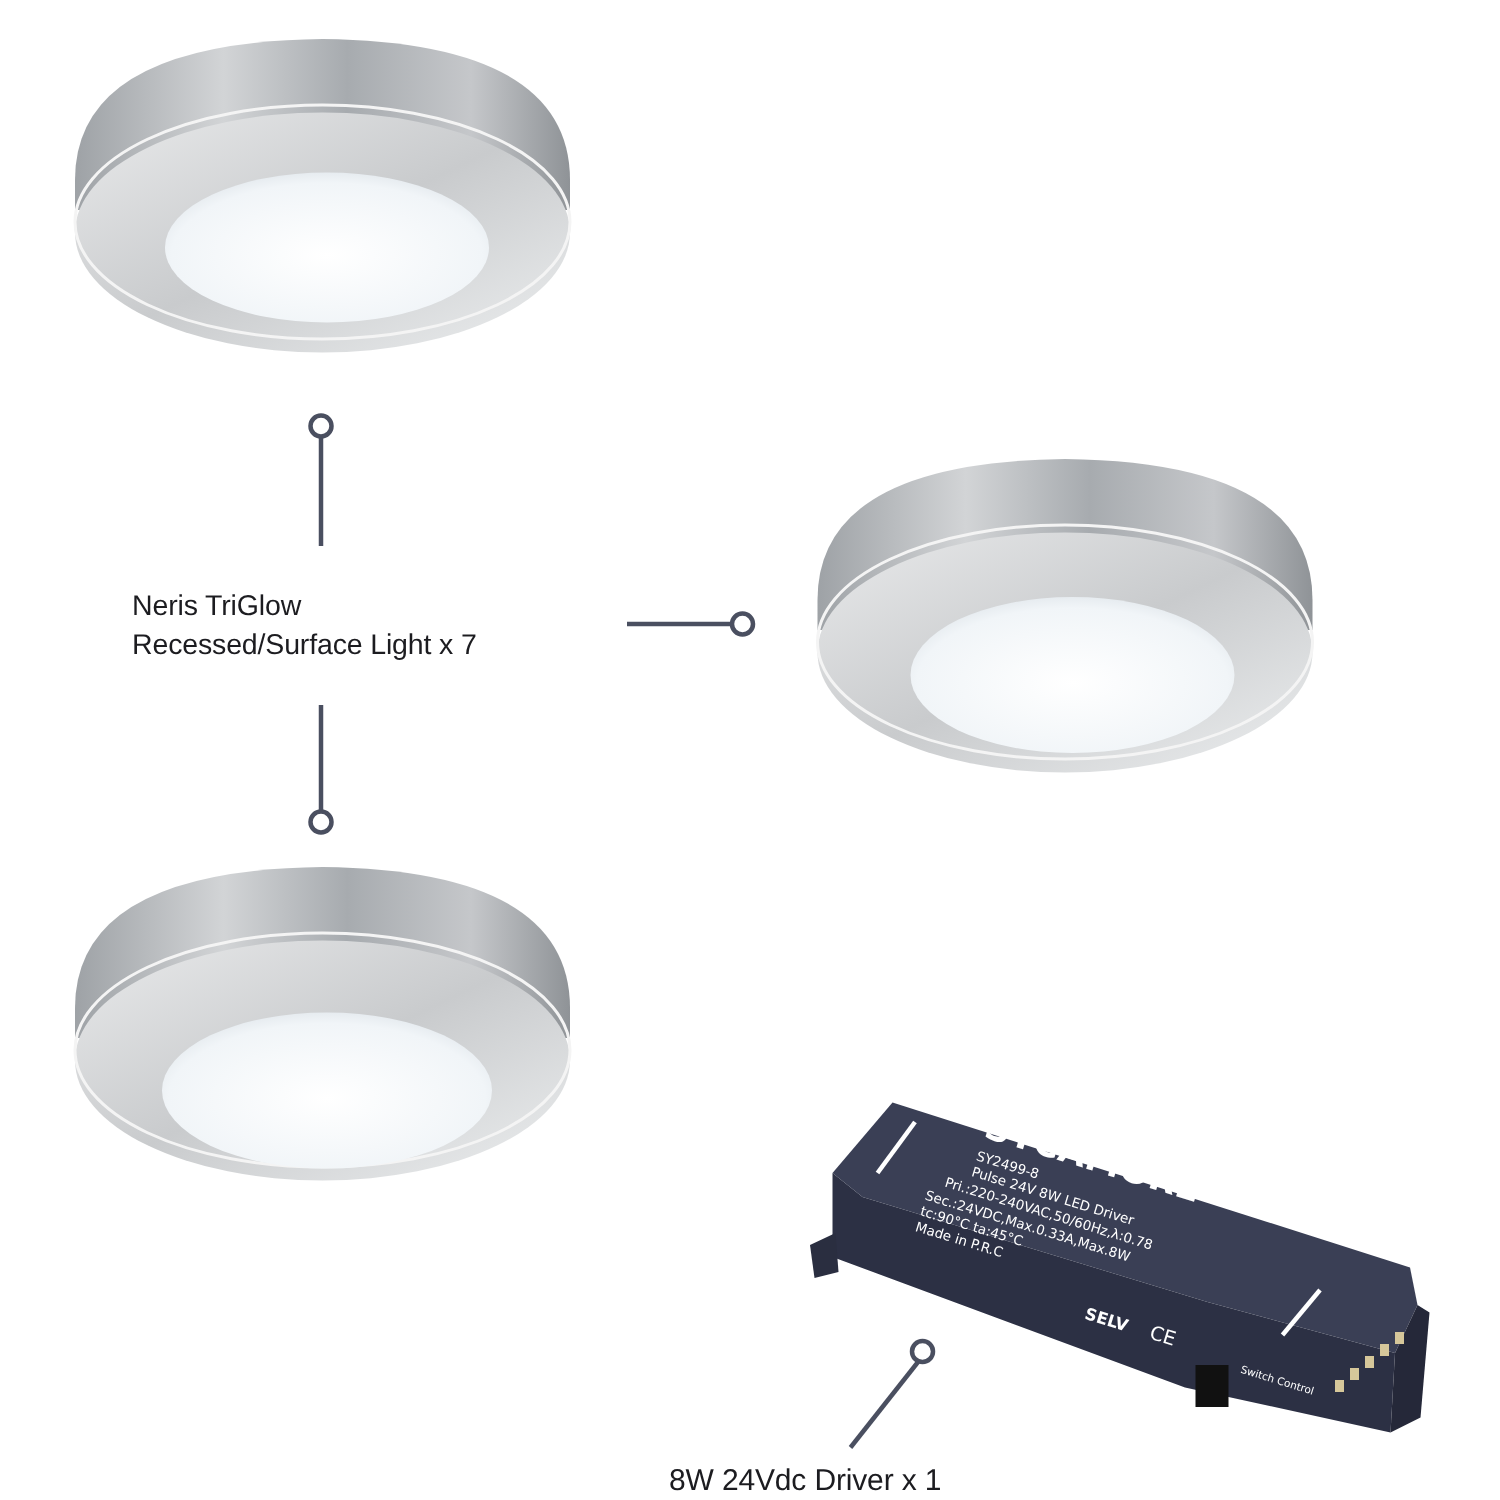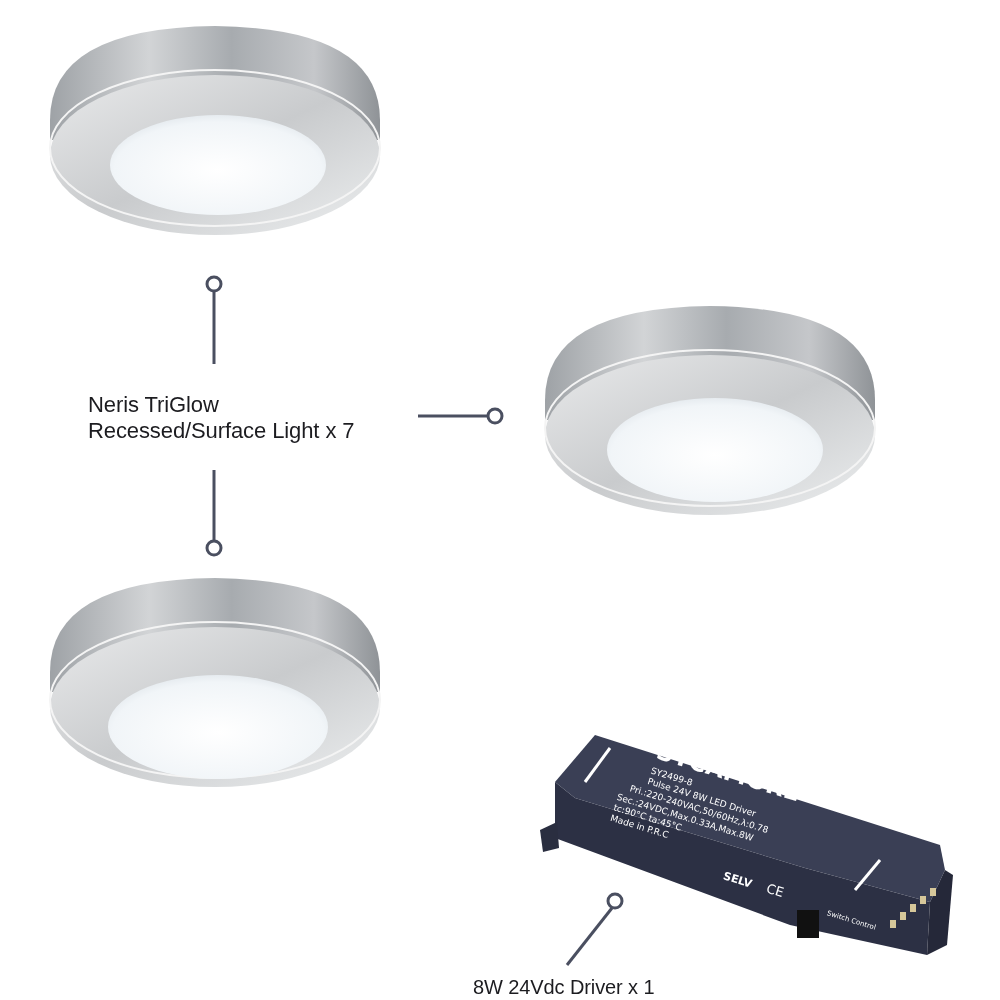--- a/index.html
+++ b/index.html
@@ -1,20 +1,20 @@
 <!DOCTYPE html>
 <html><head>
 <meta charset="utf-8">
 <style>
   html, body { margin:0; padding:0; background:#ffffff; }
   body { width:1000px; height:1000px; position:relative; overflow:hidden;
          font-family:"Liberation Sans", "DejaVu Sans", sans-serif; color:#1b1b1f; }
   .abs { position:absolute; }
   .light { position:absolute; }
-  .label { position:absolute; font-size:22px; line-height:26px; color:#1c1c20; letter-spacing:-0.1px; }
+  .label { position:absolute; font-size:19px; line-height:26px; color:#1c1c20; letter-spacing:-0.1px; }
   .label span { display:block; white-space:nowrap; }
   svg { display:block; }
 </style>
 </head>
 <body>
 
 <div class="light" style="left:40px;top:20px;width:350px;height:225px;">
   <svg width="350" height="225" viewBox="0 0 350 225">
     <defs>
       <linearGradient id="sideG" x1="0" x2="1" y1="0" y2="0">
@@ -109,15 +109,15 @@
       <text x="210" y="100" font-size="7">Switch Control</text>
     </g>
   </svg>
 </div>
 
 <div class="label" style="left:88px;top:392px;">
   <span>Neris TriGlow</span>
   <span>Recessed/Surface Light x 7</span>
 </div>
 
-<div class="label" style="left:473px;top:975px;font-size:20px;line-height:24px;text-align:center;">
+<div class="label" style="left:446px;top:975px;font-size:20px;line-height:24px;text-align:center;">
   <span>8W 24Vdc Driver x 1</span>
 </div>
 
 </body></html>

